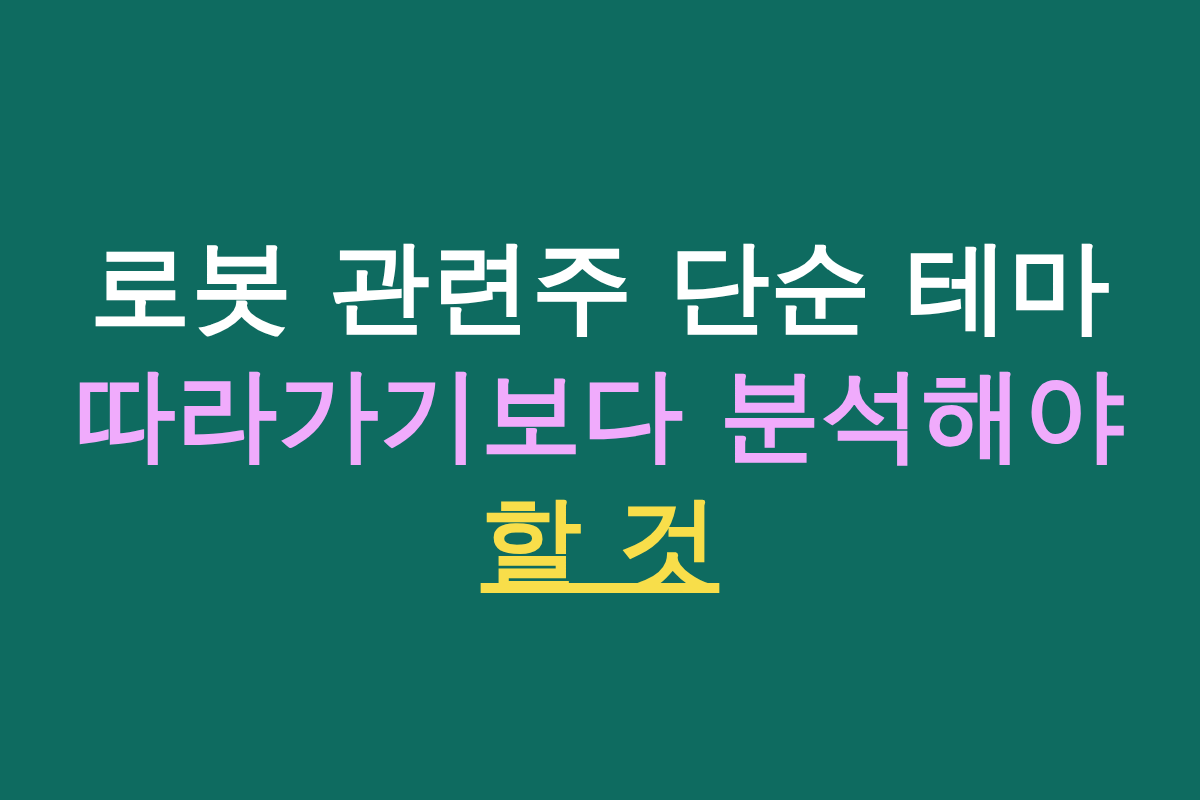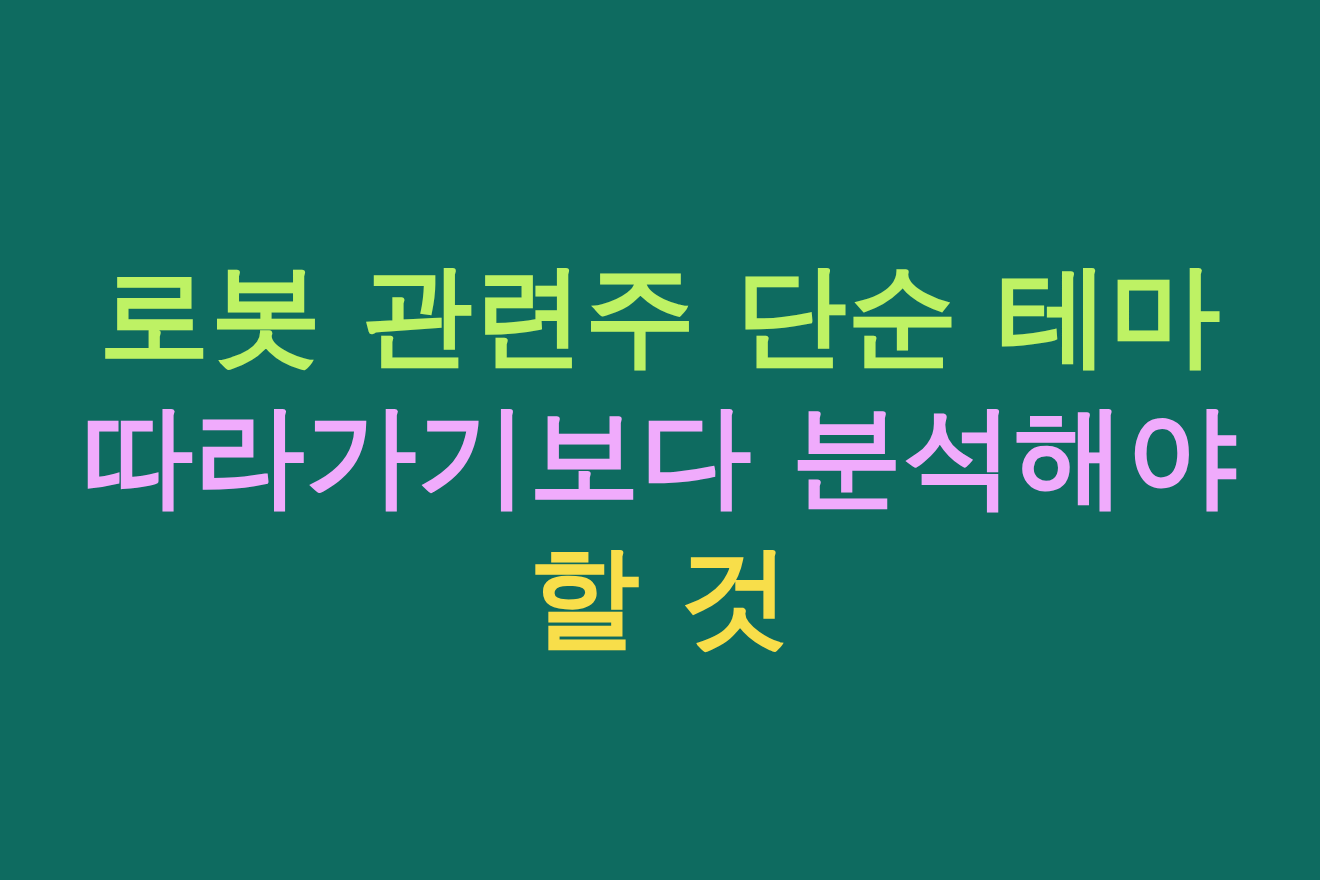--- a/index.html
+++ b/index.html
@@ -44,29 +44,29 @@
     font-size: 101px;
     font-weight: 700;
     line-height: 128px;
     letter-spacing: 0.5px;
     white-space: nowrap;
     -webkit-font-smoothing: antialiased;
   }
 
   .headline-line.line-1 { font-size: 101px; }
   .headline-line.line-2 { font-size: 101px; }
-  .headline-line.line-3 { font-size: 101px; }
+  .headline-line.line-3 { font-size: 101px; text-decoration: underline; }
 </style>
 </head>
 <body>
 
 <div id="thumbnail-card" style="background: rgb(14, 107, 96);">
 
   <div id="headline-block">
 
-    <span class="headline-line line-1" style="color: #bef264;">로봇 관련주 단순 테마</span>
+    <span class="headline-line line-1" style="color: #ffffff;">로봇 관련주 단순 테마</span>
 
     <span class="headline-line line-2" style="color: #f0abfc;">따라가기보다 분석해야</span>
 
     <span class="headline-line line-3" style="color: rgb(248, 222, 74);">할 것</span>
 
   </div>
 </div>
 
 </body></html>

